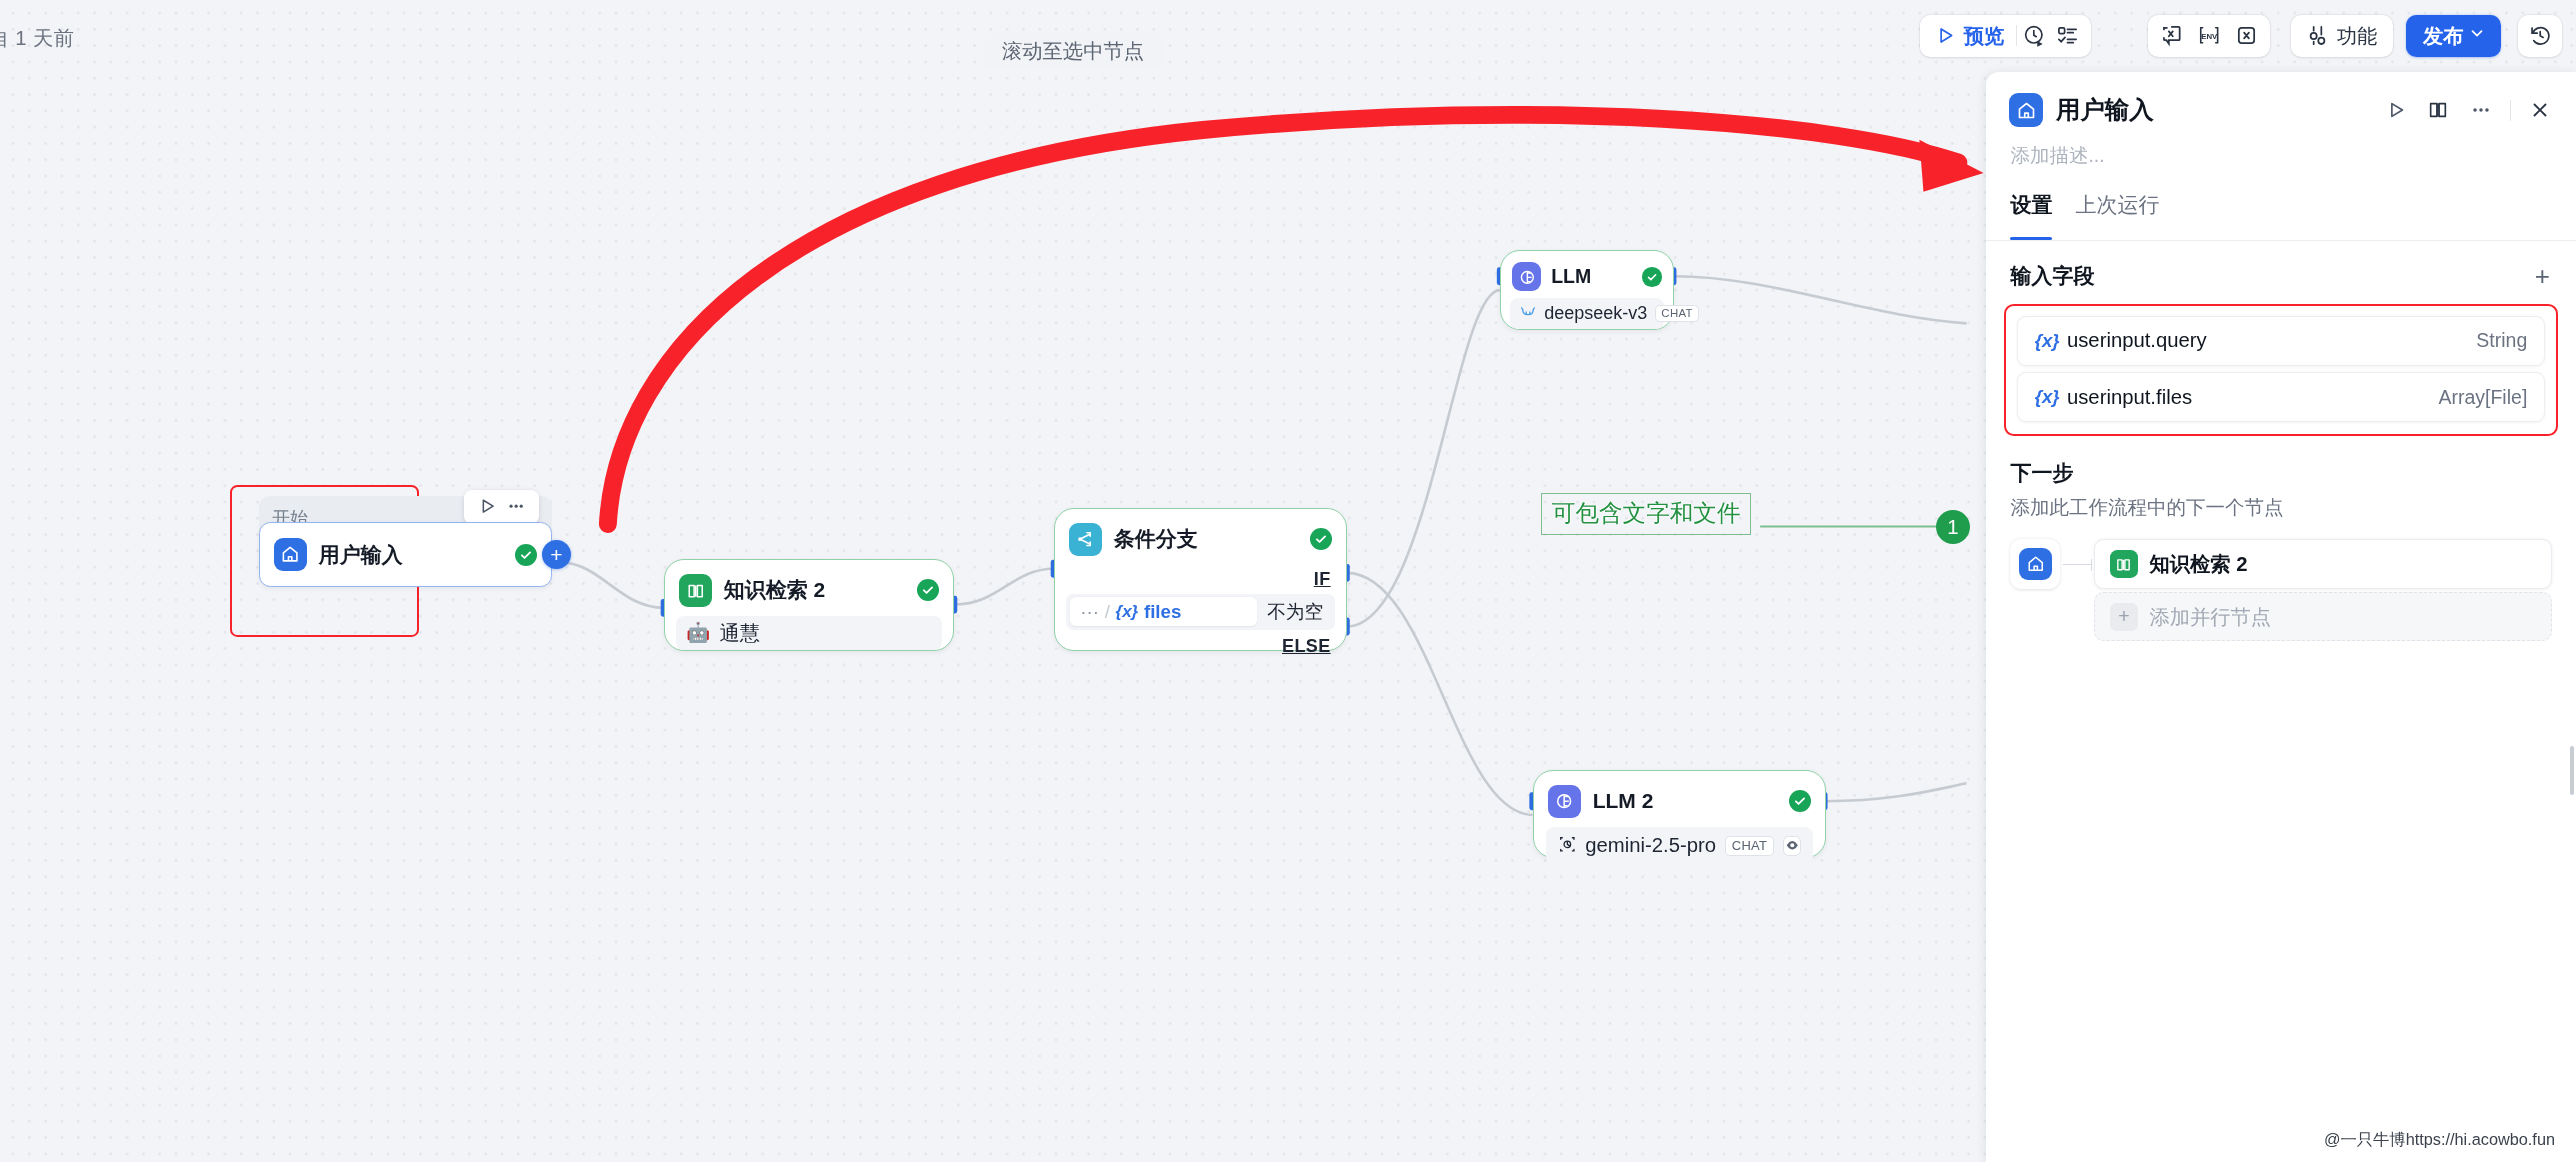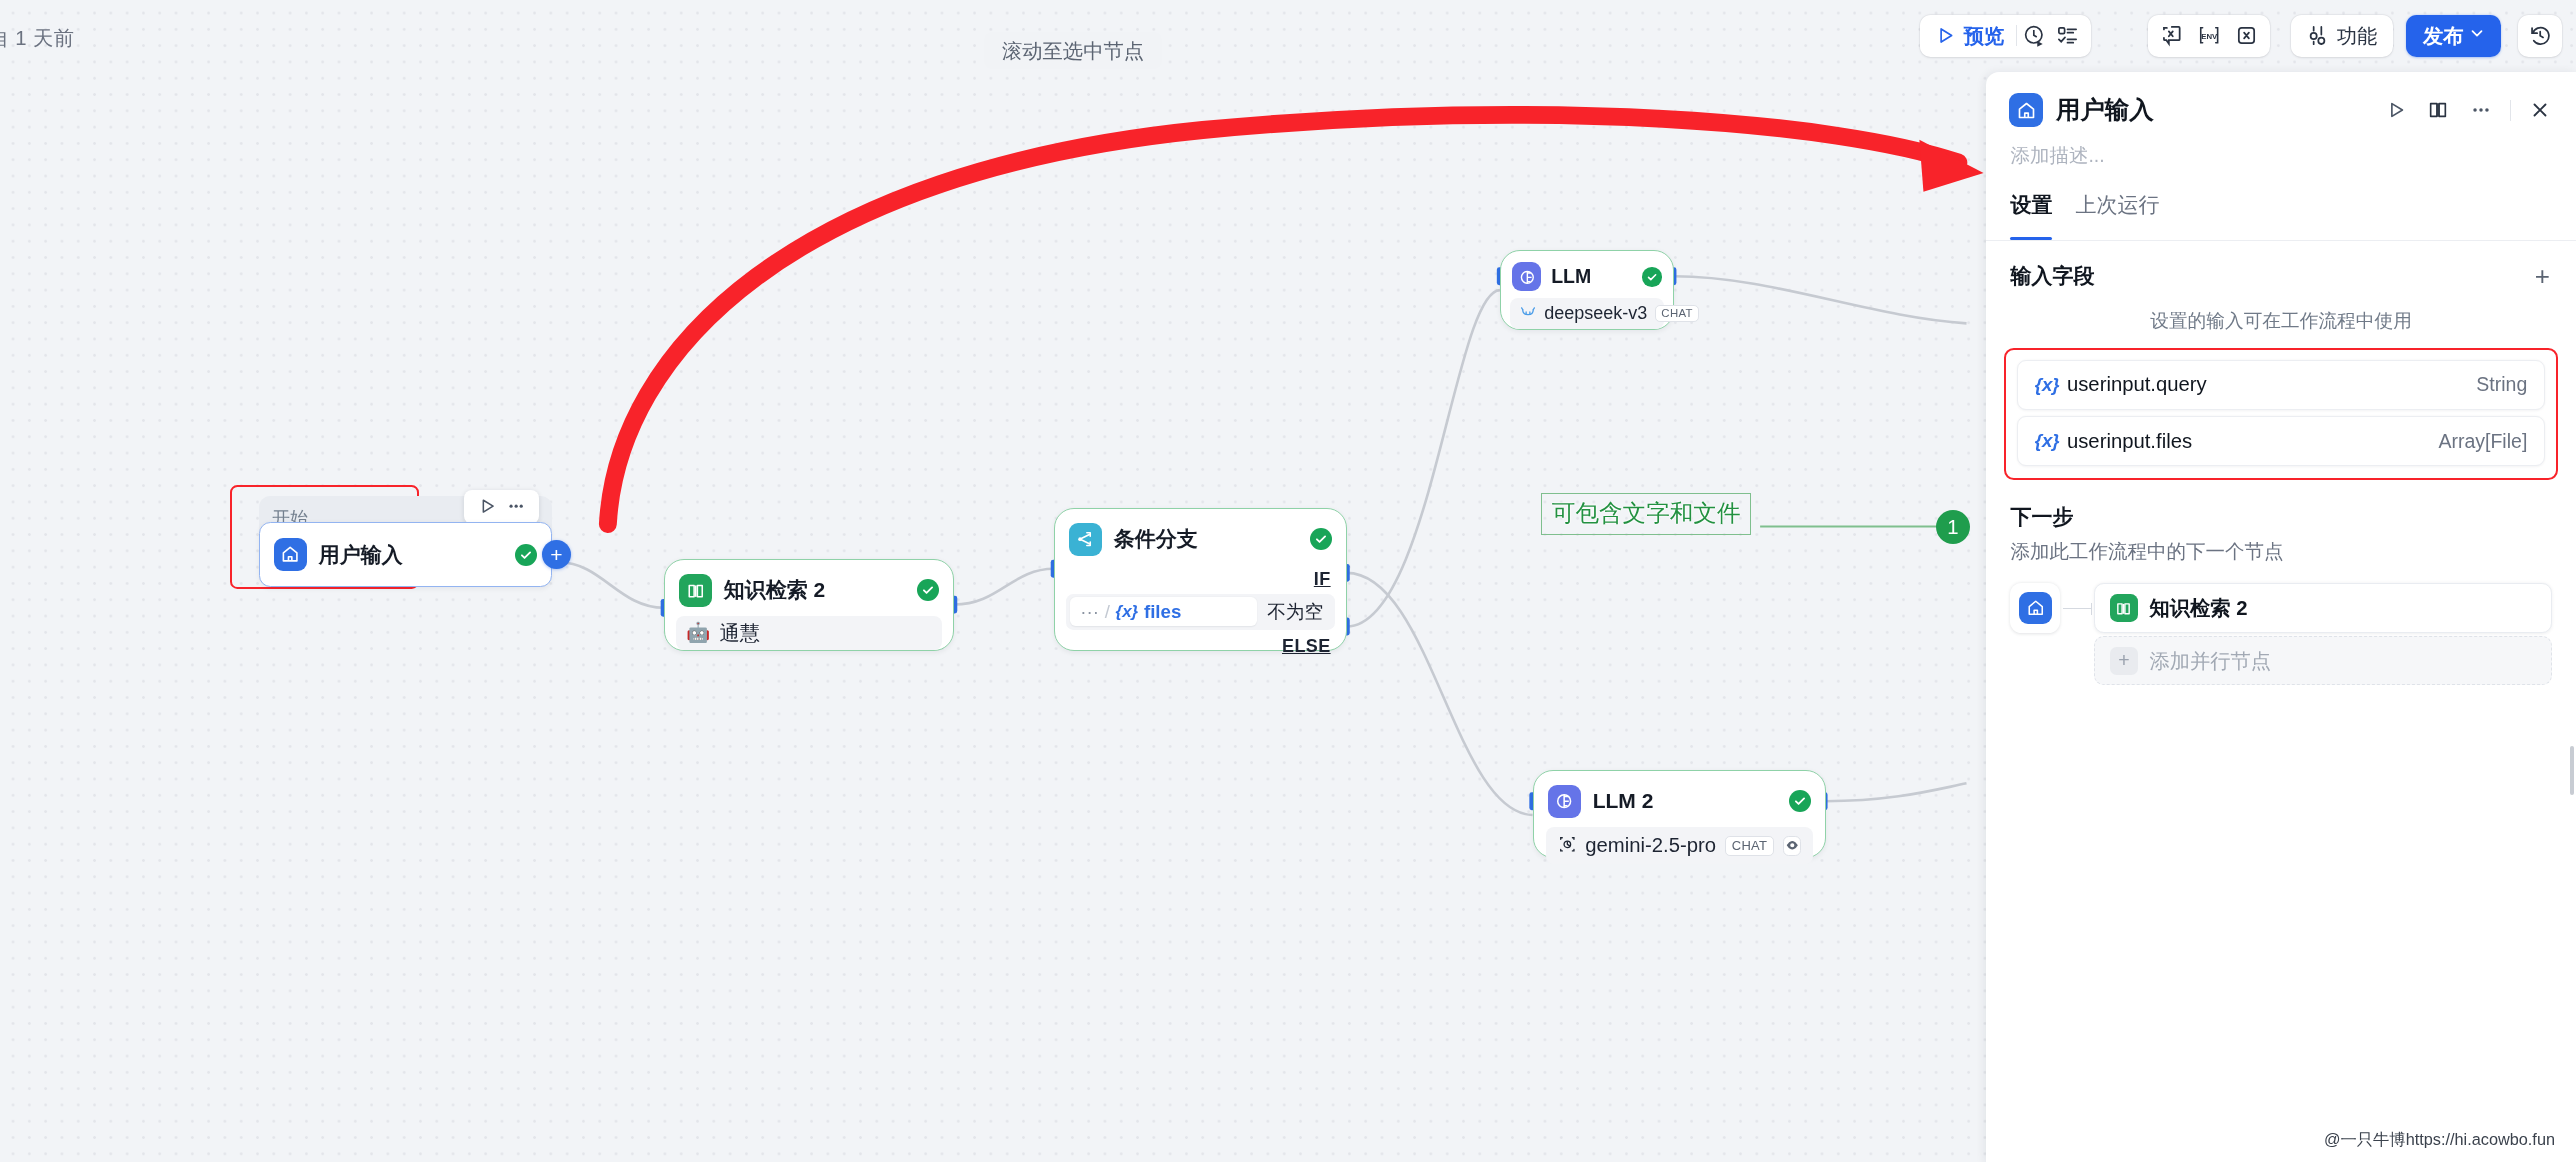--- a/index.html
+++ b/index.html
@@ -92,21 +92,21 @@
     font-size: 13px; color: #5b6472; padding: 1.6px 5.7px; letter-spacing: 0.3px;
     white-space: nowrap;
   }
   .eye-chip {
     border: 0.8px solid #dfe2e8; border-radius: 5.7px; background: #fff;
     width: 28px; height: 20.3px; display: flex; align-items: center; justify-content: center;
   }
 
   
   #node-start-wrap {
-    position: absolute; left: 230px; top: 485px; width: 189px; height: 104px;
+    position: absolute; left: 230px; top: 485px; width: 189px; height: 152px;
     border: 2.4px solid #f8232a; border-radius: 7.3px;
   }
   #node-start {
     position: absolute; left: 27px; top: 9px; width: 293px; height: 91px;
     background: #e9ecf1; border-radius: 11.4px;
   }
   #node-start-label {
     position: absolute; left: 13px; top: 9.8px;
     font-size: 18px; color: #74808f;
   }
@@ -602,21 +602,20 @@
       <div class="tab">
         <span>上次运行</span>
       </div>
     </div>
 
     <div id="section-fields">
       <span id="section-fields-title">输入字段</span>
       <span id="section-fields-add">+</span>
     </div>
 
-    <div id="fields-hint">设置的输入可在工作流程中使用</div>
 
     <div id="fields-box">
       <div class="field-row">
         <span class="vx" style="font-size:18.7px;margin-right:7.3px">{x}</span>
         <span class="field-name">userinput.query</span>
         <span class="field-type">String</span>
       </div>
       <div class="field-row">
         <span class="vx" style="font-size:18.7px;margin-right:7.3px">{x}</span>
         <span class="field-name">userinput.files</span>

